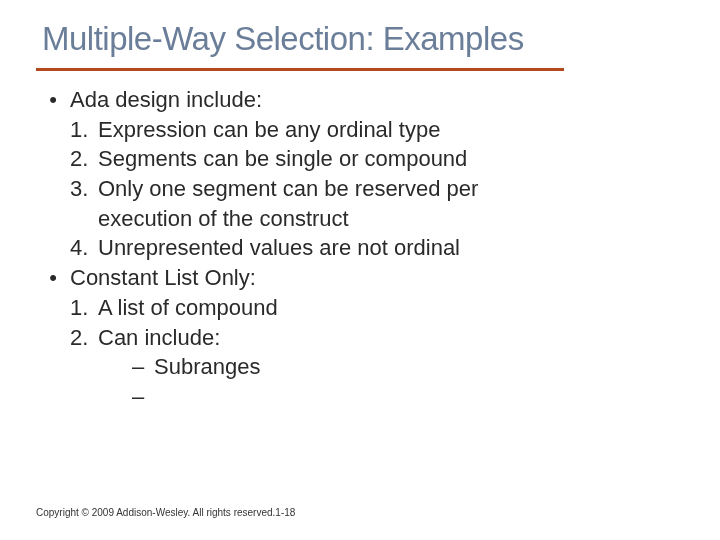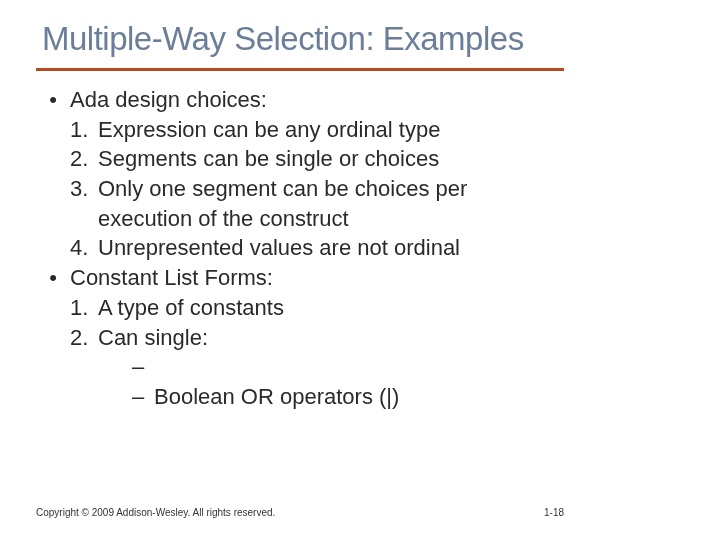--- a/index.html
+++ b/index.html
@@ -10,70 +10,70 @@
   .body { font-size: 22px; line-height: 1.35; color: #2a2a2a; }
   .bullet-row { display: flex; }
   .bullet-mark { width: 34px; text-align: center; flex: 0 0 34px; }
   .bullet-text { flex: 1; }
   .num-row { display: flex; padding-left: 34px; }
   .num-mark { flex: 0 0 28px; }
   .num-text { flex: 1; }
   .dash-row { display: flex; padding-left: 96px; }
   .dash-mark { flex: 0 0 22px; }
   .dash-text { flex: 1; }
-  .footer { position: absolute; bottom: 22px; left: 36px; right: 36px; display: flex; justify-content: space-between; font-family: Arial, sans-serif; font-size: 10px; color: #333; }
+  .footer { position: absolute; bottom: 22px; left: 36px; right: 36px; display: flex; justify-content: flex-start; font-family: Arial, sans-serif; font-size: 10px; color: #333; }
 </style>
 </head>
 <body>
 
 <div class="slide">
   <div class="title">Multiple-Way Selection: Examples</div>
   <div class="rule"></div>
 
   <div class="body">
 
     <div class="bullet-row">
       <div class="bullet-mark">•</div>
-      <div class="bullet-text">Ada design choices:</div>
+      <div class="bullet-text">Ada design include:</div>
     </div>
     <div class="num-row">
       <div class="num-mark">1.</div>
       <div class="num-text">Expression can be any ordinal type</div>
     </div>
     <div class="num-row">
       <div class="num-mark">2.</div>
-      <div class="num-text">Segments can be single or choices</div>
+      <div class="num-text">Segments can be single or compound</div>
     </div>
     <div class="num-row">
       <div class="num-mark">3.</div>
-      <div class="num-text">Only one segment can be choices per execution of the construct</div>
+      <div class="num-text">Only one segment can be reserved per execution of the construct</div>
     </div>
     <div class="num-row">
       <div class="num-mark">4.</div>
       <div class="num-text">Unrepresented values are not ordinal</div>
     </div>
 
     <div class="bullet-row">
       <div class="bullet-mark">•</div>
-      <div class="bullet-text">Constant List Forms:</div>
+      <div class="bullet-text">Constant List Only:</div>
     </div>
     <div class="num-row">
       <div class="num-mark">1.</div>
-      <div class="num-text">A type of constants</div>
+      <div class="num-text">A list of compound</div>
     </div>
     <div class="num-row">
       <div class="num-mark">2.</div>
-      <div class="num-text">Can single:</div>
+      <div class="num-text">Can include:</div>
     </div>
     <div class="dash-row">
       <div class="dash-mark">–</div>
+      <div class="dash-text">Subranges</div>
     </div>
     <div class="dash-row">
       <div class="dash-mark">–</div>
-      <div class="dash-text">Boolean OR operators (|)</div>
     </div>
 
   </div>
 
   <div class="footer">
     <span>Copyright © 2009 Addison-Wesley. All rights reserved.</span>
     <span>1-18</span>
   </div>
 </div>
 

